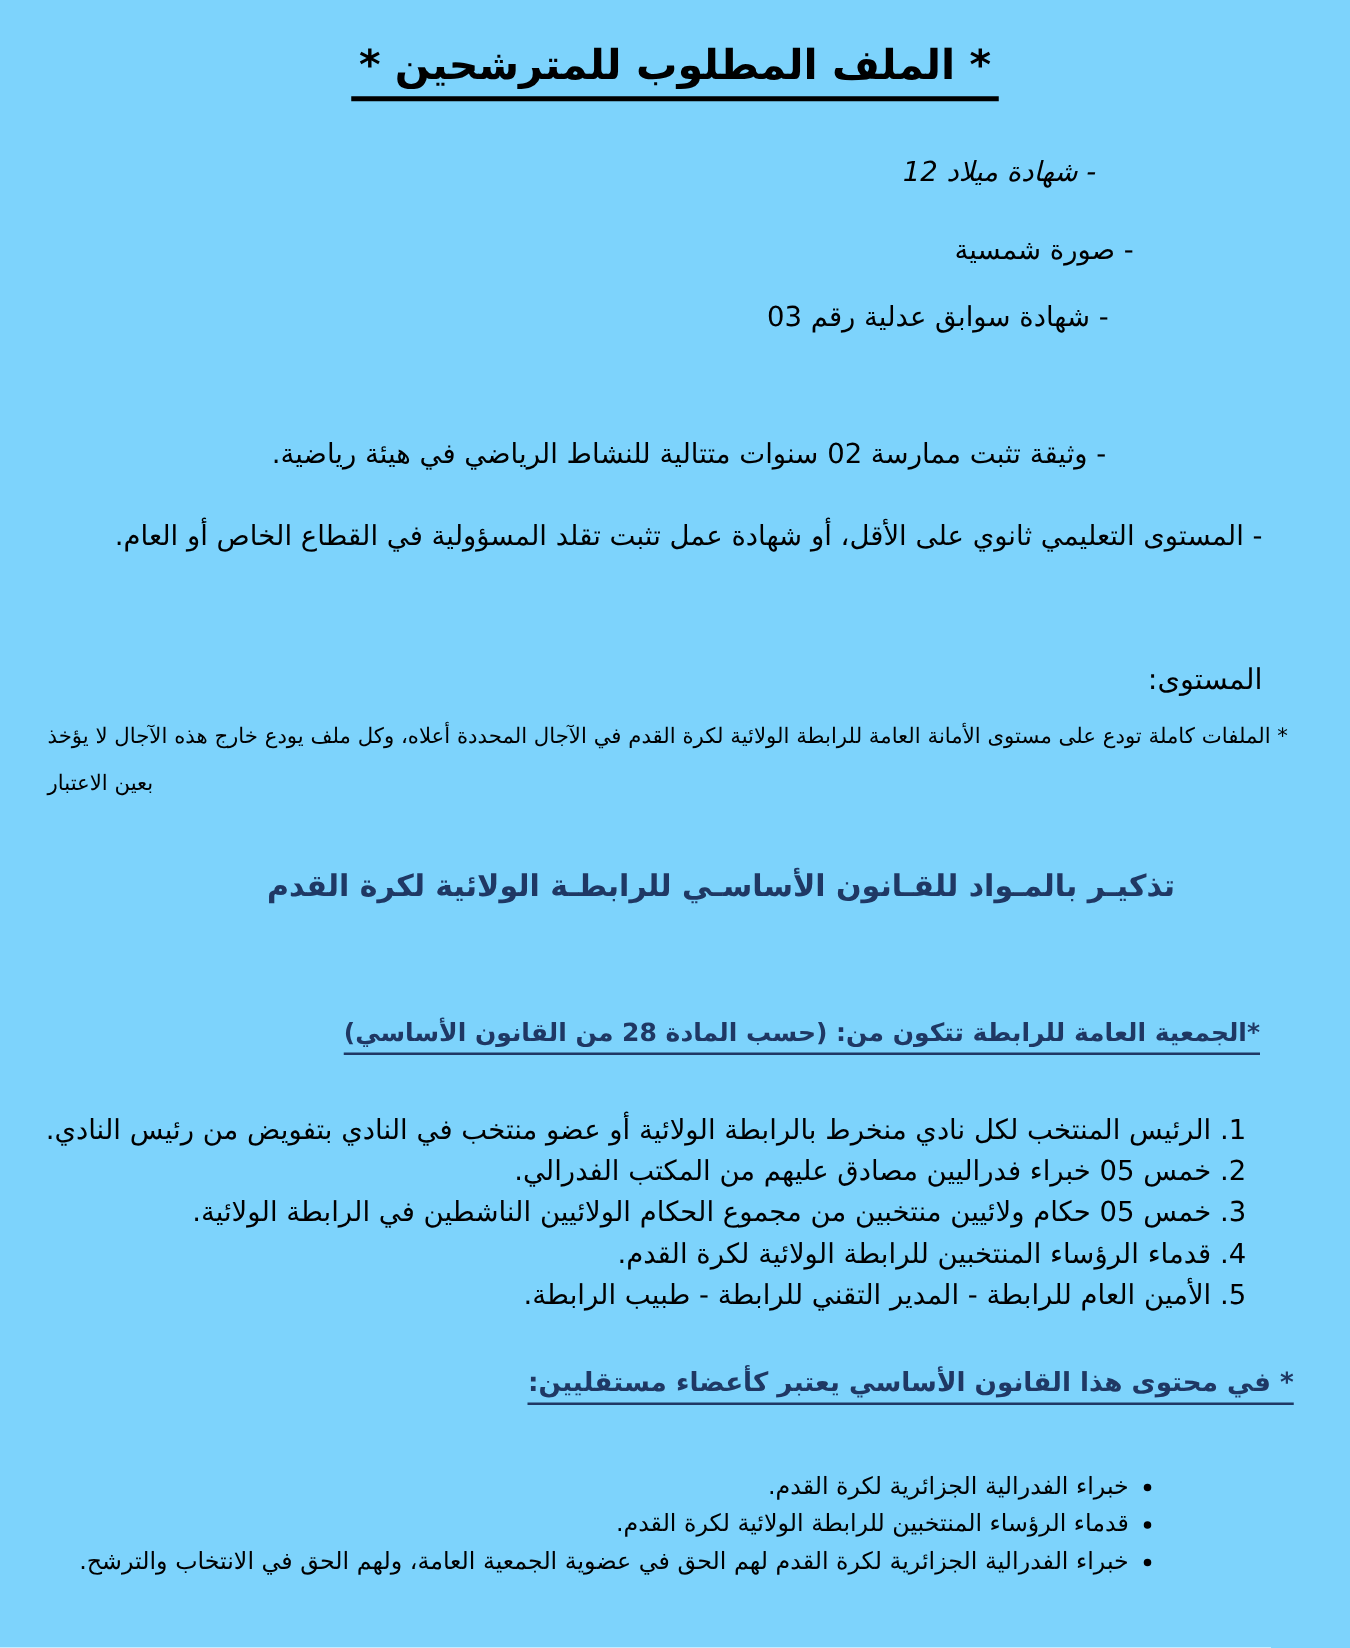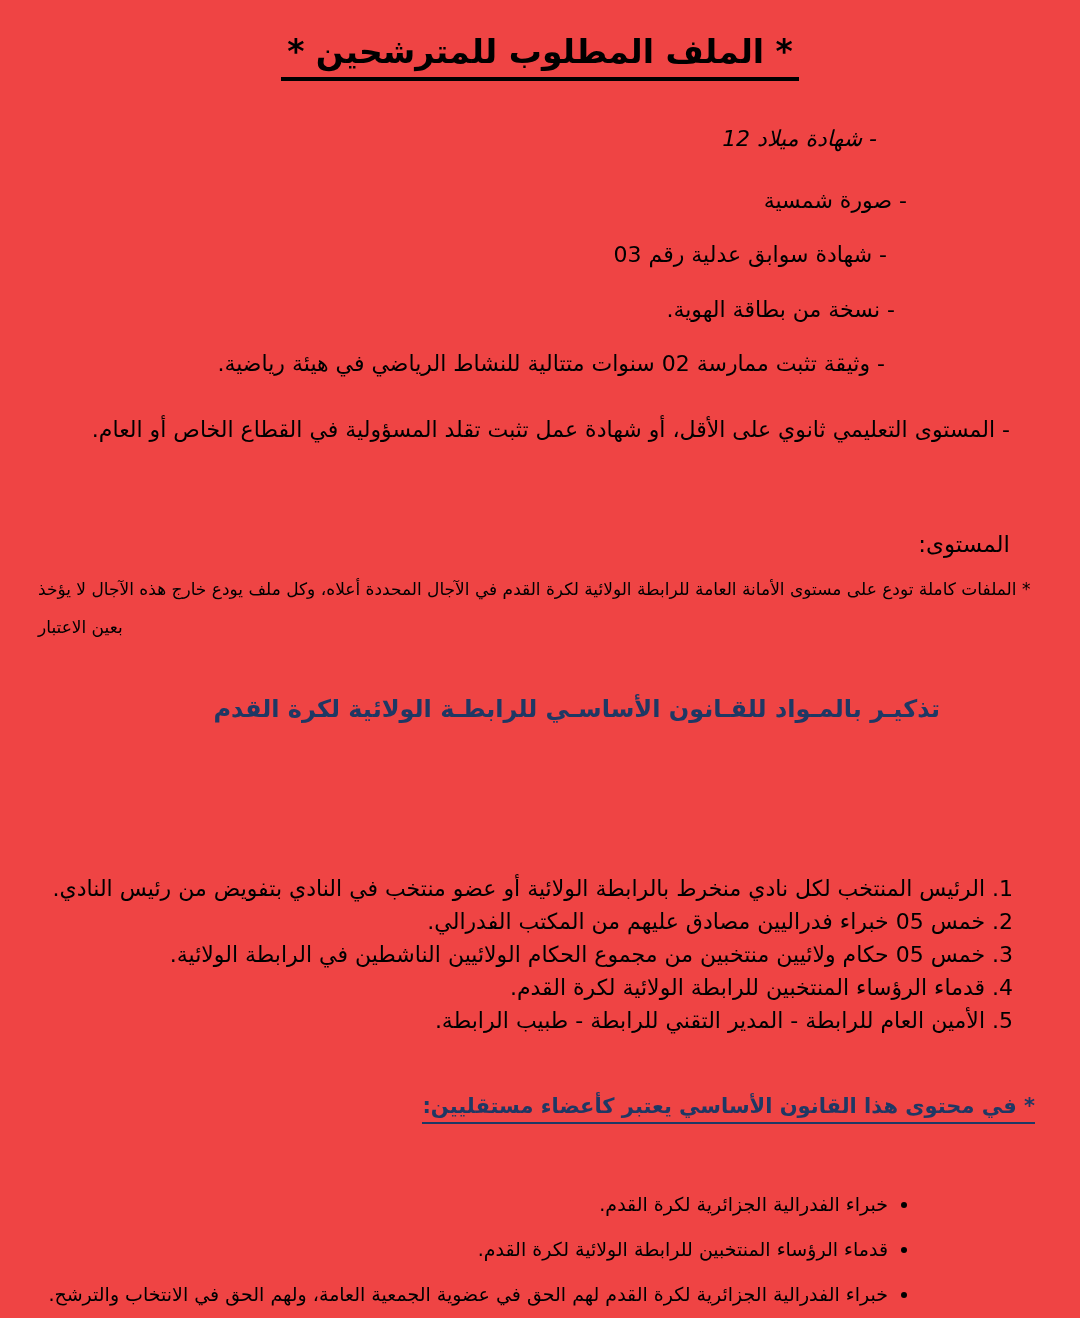--- a/index.html
+++ b/index.html
@@ -1,20 +1,20 @@
 <!DOCTYPE html>
 <html lang="ar"><head>
 <meta charset="utf-8">
 <style>
   html,body{margin:0;padding:0;background:#fff;}
   .page{
     position:relative;
     width:1080px;
     height:1318px;
-    background:#ef4444;
+    background:#7dd3fc;
     font-family:"DejaVu Sans",sans-serif;
     color:#000;
     direction:rtl;
     overflow:hidden;
   }
   
   .title{position:absolute;top:32px;left:0;right:0;text-align:center;font-size:33px;font-weight:bold;}
   .title-inner{display:inline-block;border-bottom:4px solid #000;padding:0 6px 6px;}
   
   .req{position:absolute;font-size:22px;white-space:nowrap;}
@@ -29,55 +29,57 @@
   .note-label{position:absolute;top:531px;right:70px;font-size:23px;}
   .note-body{position:absolute;top:570px;right:42px;width:1000px;font-size:17px;line-height:38px;text-align:left;}
   
   .reminder{position:absolute;top:695px;right:140px;font-size:24px;font-weight:bold;color:#1f3864;}
   .assembly{position:absolute;top:814px;right:72px;font-size:20px;font-weight:bold;color:#1f3864;}
   .independent{position:absolute;top:1094px;right:45px;font-size:21px;font-weight:bold;color:#1f3864;}
   .u{display:inline-block;border-bottom:2px solid #1f3864;padding-bottom:4px;}
   
   .assembly-list{
     position:absolute;top:872px;right:65px;width:950px;
-    margin:0;padding:0 30px 0 0;
+    margin:16px;padding:0 30px 0 0;
     font-size:22px;line-height:33px;text-align:right;
     list-style:decimal;
   }
   .assembly-list li{margin:0;padding:0;}
   
   .independent-list{
     position:absolute;top:1174px;right:150px;width:880px;
     margin:0;padding:0 26px 0 0;
     font-size:19px;line-height:29px;text-align:right;
     list-style:disc;
   }
-  .independent-list li{margin:16px;padding:0;}
+  .independent-list li{margin:1px;padding:0;}
 </style>
 </head>
 <body>
 
 <div class="page" dir="rtl">
 
   <div class="title">
     <span class="title-inner">* الملف المطلوب للمترشحين *</span>
   </div>
 
   <div class="req req-1">- شهادة ميلاد 12</div>
   <div class="req req-2">- صورة شمسية</div>
   <div class="req req-3">- شهادة سوابق عدلية رقم 03</div>
-  <div class="req req-4">- نسخة من بطاقة الهوية.</div>
   <div class="req req-5">- وثيقة تثبت ممارسة 02 سنوات متتالية للنشاط الرياضي في هيئة رياضية.</div>
   <div class="req-edu">- المستوى التعليمي ثانوي على الأقل، أو شهادة عمل تثبت تقلد المسؤولية في القطاع الخاص أو العام.</div>
 
   <div class="note-label">المستوى:</div>
   <div class="note-body">* الملفات كاملة تودع على مستوى الأمانة العامة للرابطة الولائية لكرة القدم في الآجال المحددة أعلاه، وكل ملف يودع خارج هذه الآجال لا يؤخذ بعين الاعتبار</div>
 
   <div class="reminder">تذكيـر بالمـواد للقـانون الأساسـي للرابطـة الولائية لكرة القدم</div>
 
+  <div class="assembly">
+    <span class="u">*الجمعية العامة للرابطة تتكون من: (حسب المادة 28 من القانون الأساسي)</span>
+  </div>
 
   <ol class="assembly-list">
     <li>الرئيس المنتخب لكل نادي منخرط بالرابطة الولائية أو عضو منتخب في النادي بتفويض من رئيس النادي.</li>
     <li>خمس 05 خبراء فدراليين مصادق عليهم من المكتب الفدرالي.</li>
     <li>خمس 05 حكام ولائيين منتخبين من مجموع الحكام الولائيين الناشطين في الرابطة الولائية.</li>
     <li>قدماء الرؤساء المنتخبين للرابطة الولائية لكرة القدم.</li>
     <li>الأمين العام للرابطة - المدير التقني للرابطة - طبيب الرابطة.</li>
   </ol>
 
   <div class="independent">

